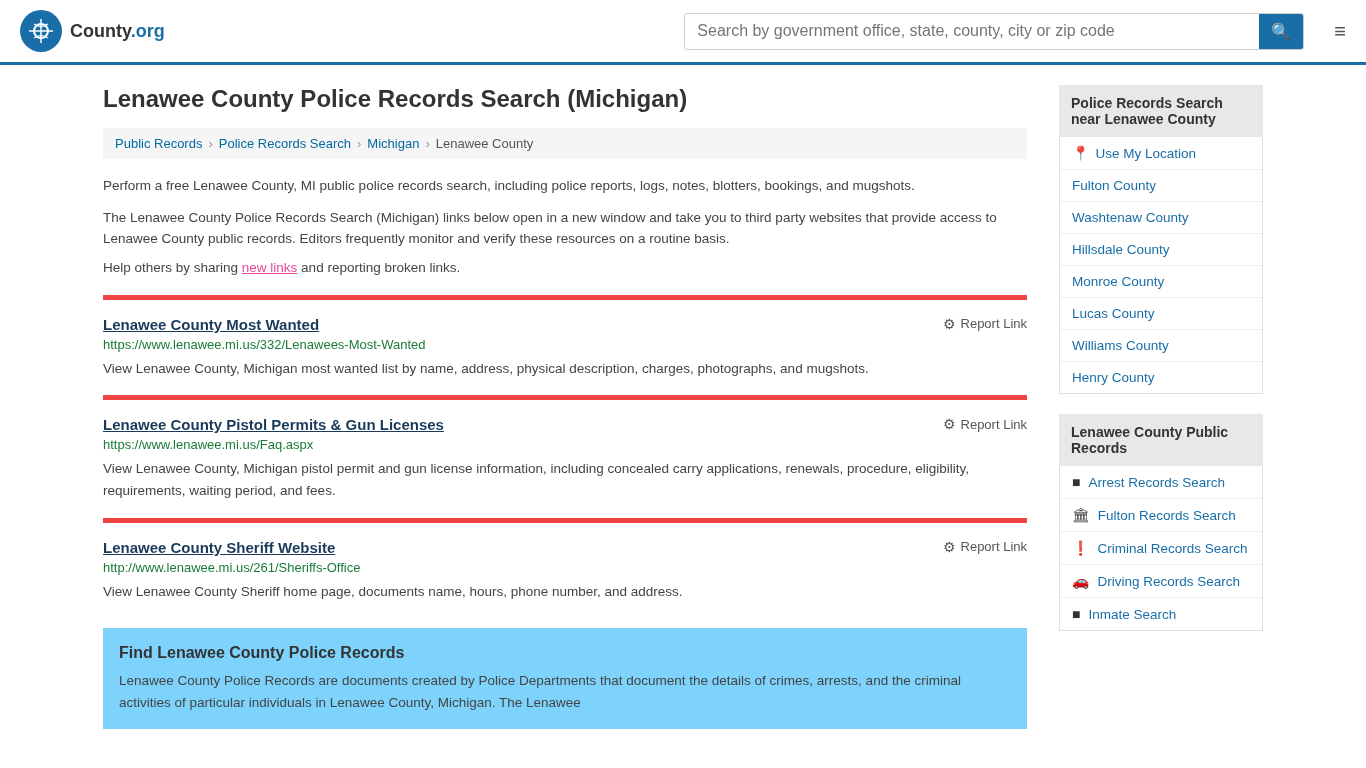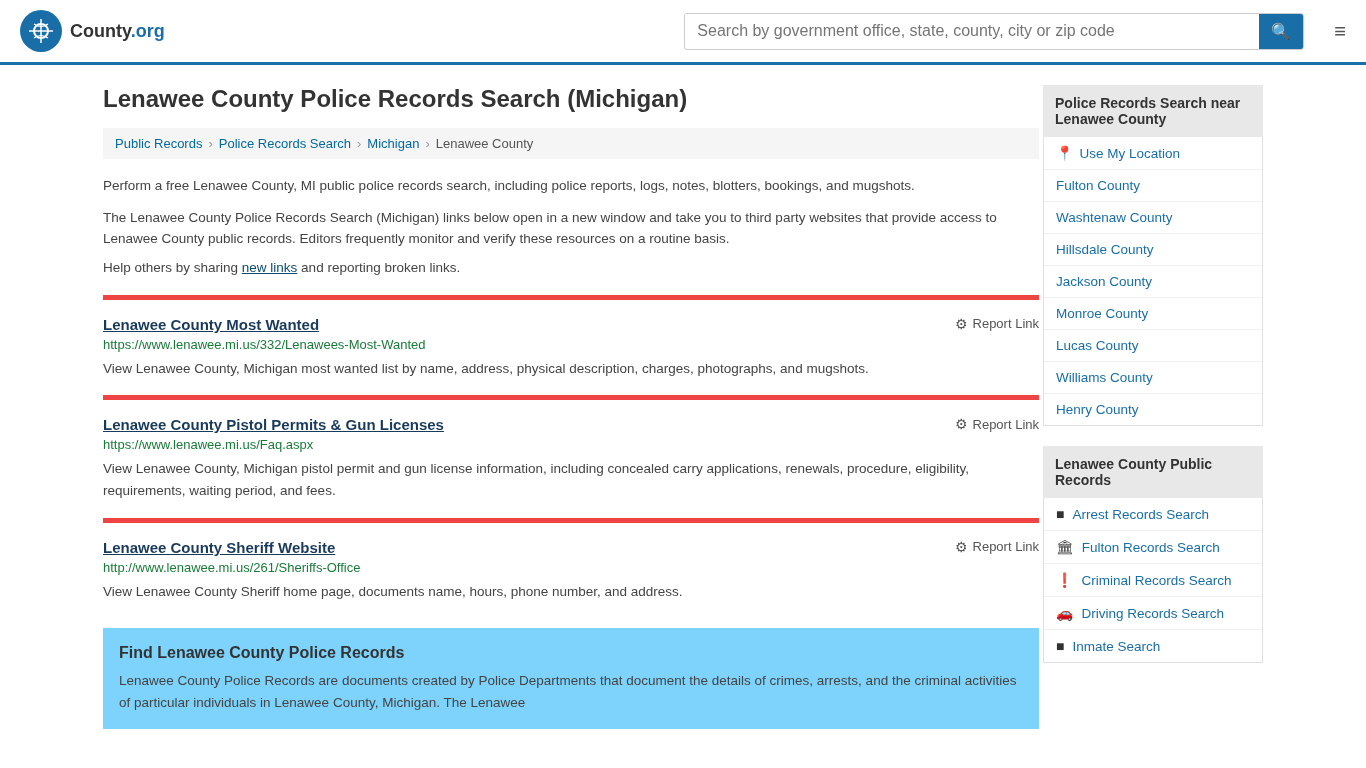--- a/index.html
+++ b/index.html
@@ -73,21 +73,21 @@
       color: #555;
       margin-left: 10px;
     }
 
     
     .main-container {
       max-width: 1200px;
       margin: 0 auto;
       padding: 20px;
       display: flex;
-      gap: 4px;
+      gap: 32px;
     }
 
     
     .content-area {
       flex: 1;
     }
     .page-title {
       font-size: 24px;
       font-weight: bold;
       color: #333;
@@ -115,21 +115,21 @@
       line-height: 1.6;
       color: #444;
       margin-bottom: 10px;
     }
     .share-text {
       font-size: 13.5px;
       color: #444;
       margin-bottom: 20px;
     }
     .share-text a {
-      color: #0c4a6e;
+      color: #ec4899;
       text-decoration: underline;
     }
 
     
     .result-card {
       border-top: 5px solid #ef4444;
       padding: 16px 0;
     }
     .result-card-header {
       display: flex;
@@ -181,21 +181,21 @@
       margin-bottom: 8px;
     }
     .find-desc {
       font-size: 13.5px;
       line-height: 1.6;
       color: #444;
     }
 
     
     .sidebar {
-      width: 220px;
+      width: 204px;
       flex-shrink: 0;
     }
     .sidebar-section {
       margin-bottom: 20px;
     }
     .sidebar-header {
       background: #e8e8e8;
       padding: 10px 12px;
       font-size: 14px;
       font-weight: bold;
@@ -372,23 +372,20 @@
         <li>
           <a href="#">Fulton County</a>
         </li>
         <li>
           <a href="#">Washtenaw County</a>
         </li>
         <li>
           <a href="#">Hillsdale County</a>
         </li>
         <li>
-          <a href="#">Jackson County</a>
-        </li>
-        <li>
           <a href="#">Monroe County</a>
         </li>
         <li>
           <a href="#">Lucas County</a>
         </li>
         <li>
           <a href="#">Williams County</a>
         </li>
         <li>
           <a href="#">Henry County</a>

